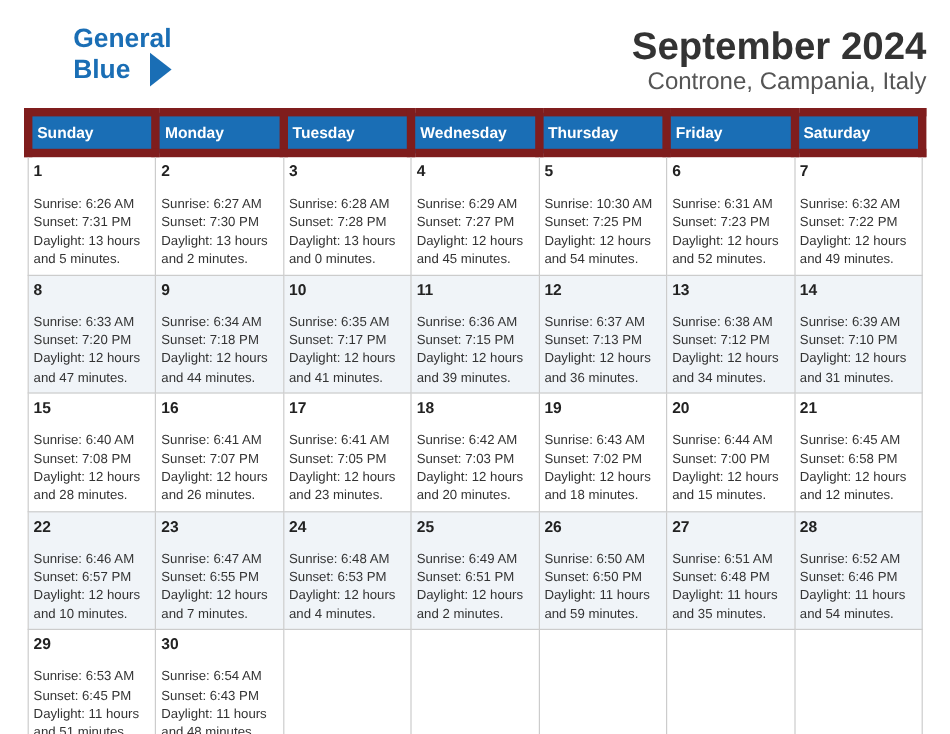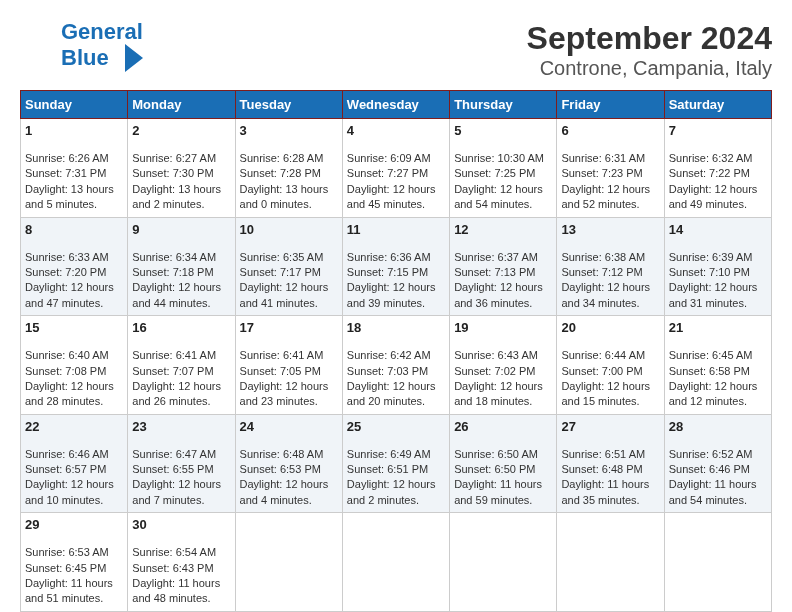--- a/index.html
+++ b/index.html
@@ -58,21 +58,21 @@
     }
     thead tr {
       background-color: #1a6eb5;
       color: #fff;
     }
     thead th {
       padding: 6px 4px;
       text-align: left;
       font-size: 13px;
       font-weight: bold;
-      border: 1px solid #7f1d1d;
+      border: 7px solid #7f1d1d;
     }
     tbody tr {
       vertical-align: top;
     }
     tbody tr:nth-child(odd) {
       background-color: #fff;
     }
     tbody tr:nth-child(even) {
       background-color: #f0f4f8;
     }
@@ -157,21 +157,21 @@
           <div class="cell-text">
             <div>Sunrise: 6:28 AM</div>
             <div>Sunset: 7:28 PM</div>
             <div>Daylight: 13 hours</div>
             <div>and 0 minutes.</div>
           </div>
         </td>
         <td>
           <span class="day-num">4</span>
           <div class="cell-text">
-            <div>Sunrise: 6:09 AM</div>
+            <div>Sunrise: 6:29 AM</div>
             <div>Sunset: 7:27 PM</div>
             <div>Daylight: 12 hours</div>
             <div>and 45 minutes.</div>
           </div>
         </td>
         <td>
           <span class="day-num">5</span>
           <div class="cell-text">
             <div>Sunrise: 10:30 AM</div>
             <div>Sunset: 7:25 PM</div>

